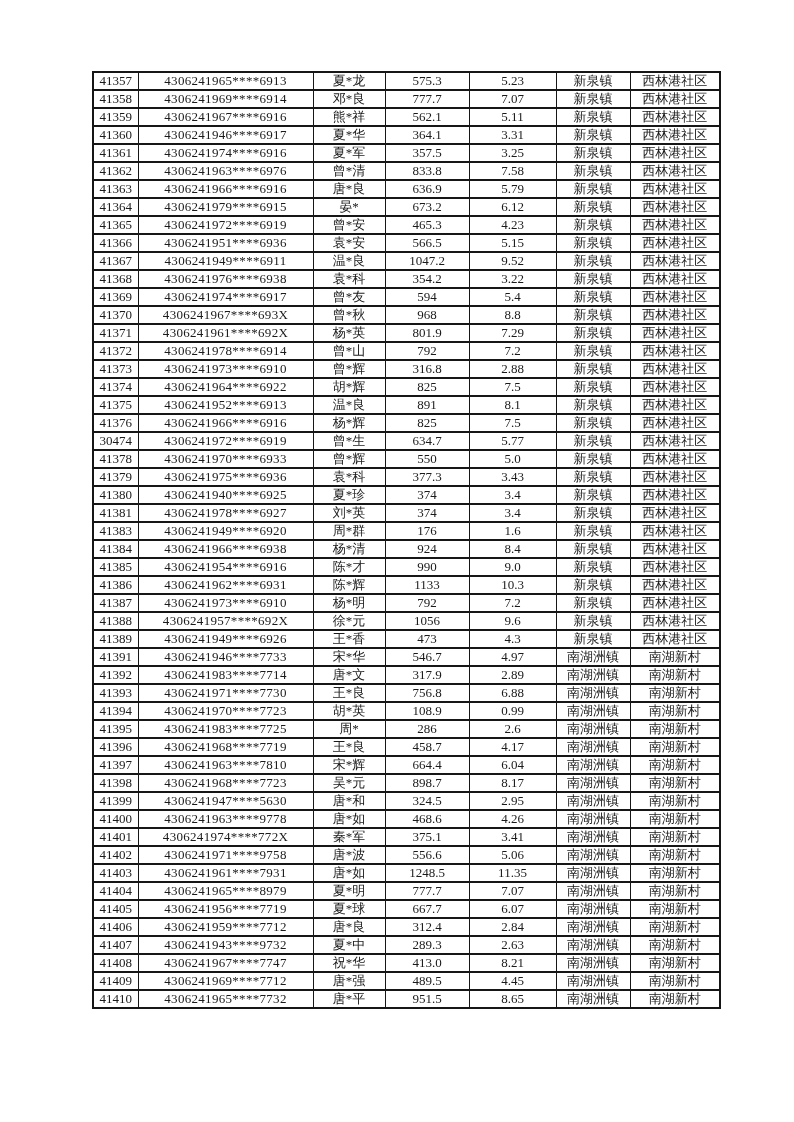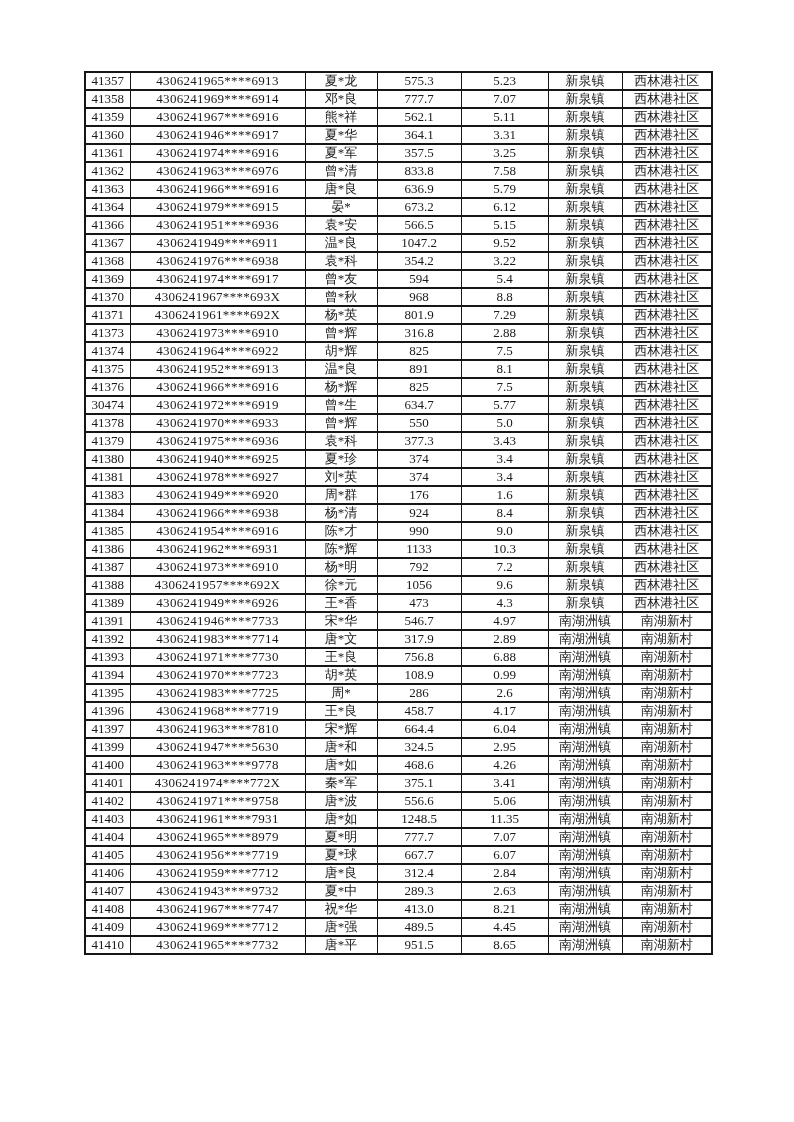--- a/index.html
+++ b/index.html
@@ -10,21 +10,21 @@
   .page {
     position: relative;
     width: 794px;
     height: 1122px;
     background: #ffffff;
     overflow: hidden;
     font-family: "Liberation Serif", "DejaVu Serif", serif;
   }
   table.records {
     position: absolute;
-    left: 84px;
+    left: 92px;
     top: 71px;
     width: 627px;
     border-collapse: collapse;
     table-layout: fixed;
     border: 2px solid #161616;
   }
   table.records td {
     height: 16px;
     line-height: 16px;
     padding: 0;
@@ -124,20 +124,29 @@
         <tr>
           <td>41364</td>
           <td class="c-id">4306241979****6915</td>
           <td>晏*</td>
           <td>673.2</td>
           <td>6.12</td>
           <td>新泉镇</td>
           <td>西林港社区</td>
         </tr>
         <tr>
+          <td>41365</td>
+          <td class="c-id">4306241972****6919</td>
+          <td>曾*安</td>
+          <td>465.3</td>
+          <td>4.23</td>
+          <td>新泉镇</td>
+          <td>西林港社区</td>
+        </tr>
+        <tr>
           <td>41366</td>
           <td class="c-id">4306241951****6936</td>
           <td>袁*安</td>
           <td>566.5</td>
           <td>5.15</td>
           <td>新泉镇</td>
           <td>西林港社区</td>
         </tr>
         <tr>
           <td>41367</td>
@@ -178,20 +187,29 @@
         <tr>
           <td>41371</td>
           <td class="c-id">4306241961****692X</td>
           <td>杨*英</td>
           <td>801.9</td>
           <td>7.29</td>
           <td>新泉镇</td>
           <td>西林港社区</td>
         </tr>
         <tr>
+          <td>41372</td>
+          <td class="c-id">4306241978****6914</td>
+          <td>曾*山</td>
+          <td>792</td>
+          <td>7.2</td>
+          <td>新泉镇</td>
+          <td>西林港社区</td>
+        </tr>
+        <tr>
           <td>41373</td>
           <td class="c-id">4306241973****6910</td>
           <td>曾*辉</td>
           <td>316.8</td>
           <td>2.88</td>
           <td>新泉镇</td>
           <td>西林港社区</td>
         </tr>
         <tr>
           <td>41374</td>
@@ -385,20 +403,29 @@
         <tr>
           <td>41397</td>
           <td class="c-id">4306241963****7810</td>
           <td>宋*辉</td>
           <td>664.4</td>
           <td>6.04</td>
           <td>南湖洲镇</td>
           <td>南湖新村</td>
         </tr>
         <tr>
+          <td>41398</td>
+          <td class="c-id">4306241968****7723</td>
+          <td>吴*元</td>
+          <td>898.7</td>
+          <td>8.17</td>
+          <td>南湖洲镇</td>
+          <td>南湖新村</td>
+        </tr>
+        <tr>
           <td>41399</td>
           <td class="c-id">4306241947****5630</td>
           <td>唐*和</td>
           <td>324.5</td>
           <td>2.95</td>
           <td>南湖洲镇</td>
           <td>南湖新村</td>
         </tr>
         <tr>
           <td>41400</td>

